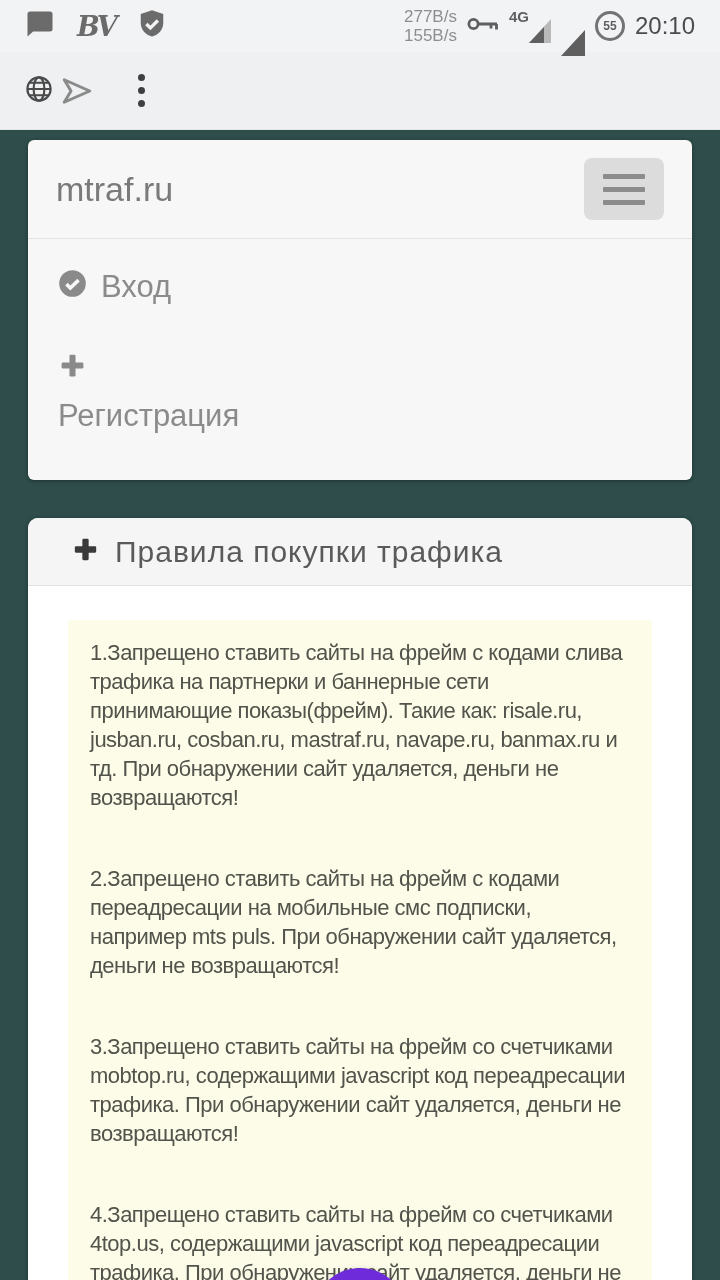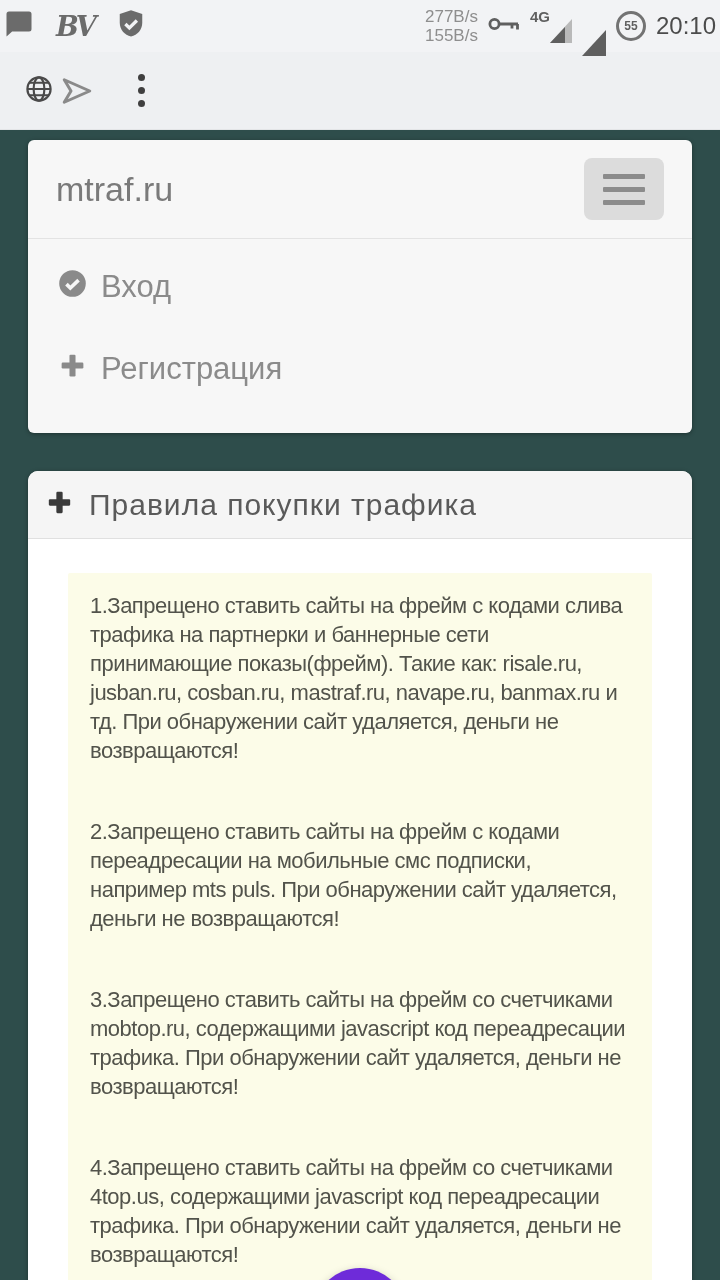--- a/index.html
+++ b/index.html
@@ -13,21 +13,21 @@
     --page-bg:#2e4d4b;
     --fab-bg:#6e2bd9;
     --rules-bg:#fcfce8;
     --rules-text:#52534b;
   }
 
   
   .statusbar{
     height:52px; background:#f2f3f5;
     display:flex; align-items:center; justify-content:space-between;
-    padding:0 4px;
+    padding:0 25px;
   }
   .sb-left{ display:flex; align-items:center; gap:22px; }
   .bv-logo{
     font-family:"DejaVu Serif",serif; font-style:italic; font-weight:bold;
     font-size:27px; color:#6b6b6b; letter-spacing:-3px;
   }
   .sb-right{ display:flex; align-items:center; gap:10px; }
   .speeds{ text-align:right; color:#8e8e8e; font-size:17px; line-height:19px; }
   .netwrap{ position:relative; width:42px; height:34px;text-align:right; }
   .fourg{ position:absolute; top:-1px; left:0; font-size:15px; font-weight:bold; color:#5f5f5f; }
@@ -73,34 +73,34 @@
   }
   .brand{ font-size:34px; color:#7a7a7a; }
   .burger-btn{
     width:80px; height:62px; background:#dcdcdc; border-radius:8px;
     display:flex; flex-direction:column; align-items:center; justify-content:center; gap:8px;
   }
   .burger-btn i{ width:42px; height:5px; background:#8c8c8c; border-radius:1px; }
   .divider{ height:1px; background:#e3e3e3; }
   .site-menu{ padding:30px 30px 46px; }
   .menu-item{ display:flex; align-items:flex-start; gap:14px; }
-  .menu-item + .menu-item{ margin-top:46px; }
+  .menu-item + .menu-item{ margin-top:46px;flex-direction:column; }
   .menu-item .label{ font-size:31px; color:#8b8b8b; }
 
   .rules-card{
     margin-top:38px; background:#ffffff;
     border-radius:10px 10px 0 0;
     box-shadow:0 1px 4px rgba(0,0,0,.35);
     min-height:840px;
   }
   .rules-header{
     background:#f5f5f5; border-radius:10px 10px 0 0;
     border-bottom:1px solid #e0e0e0;
     display:flex; align-items:center; gap:16px;
-    padding:0 18px; height:68px;
+    padding:0 44px; height:68px;
   }
   .rules-title{
     font-size:30px; font-weight:300; color:#5a5a5a; letter-spacing:1px;
   }
   .rules-body{ padding:34px 40px 0; }
   .rules-box{
     background:var(--rules-bg); border-radius:2px;
     padding:18px 22px 24px;
   }
   .rules-box p{

